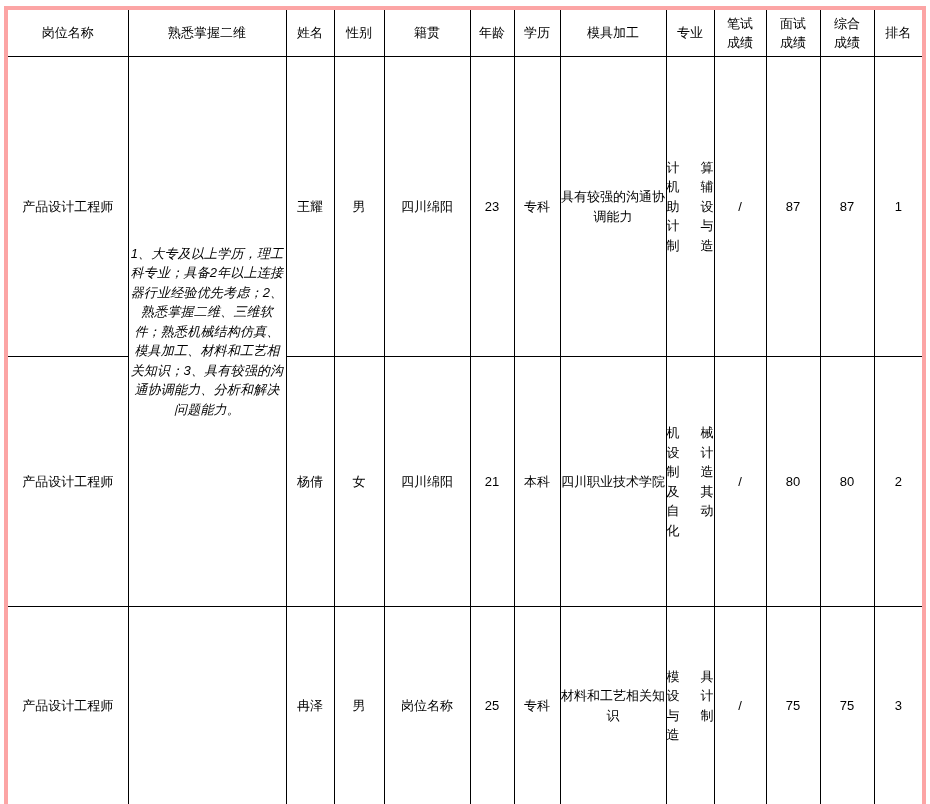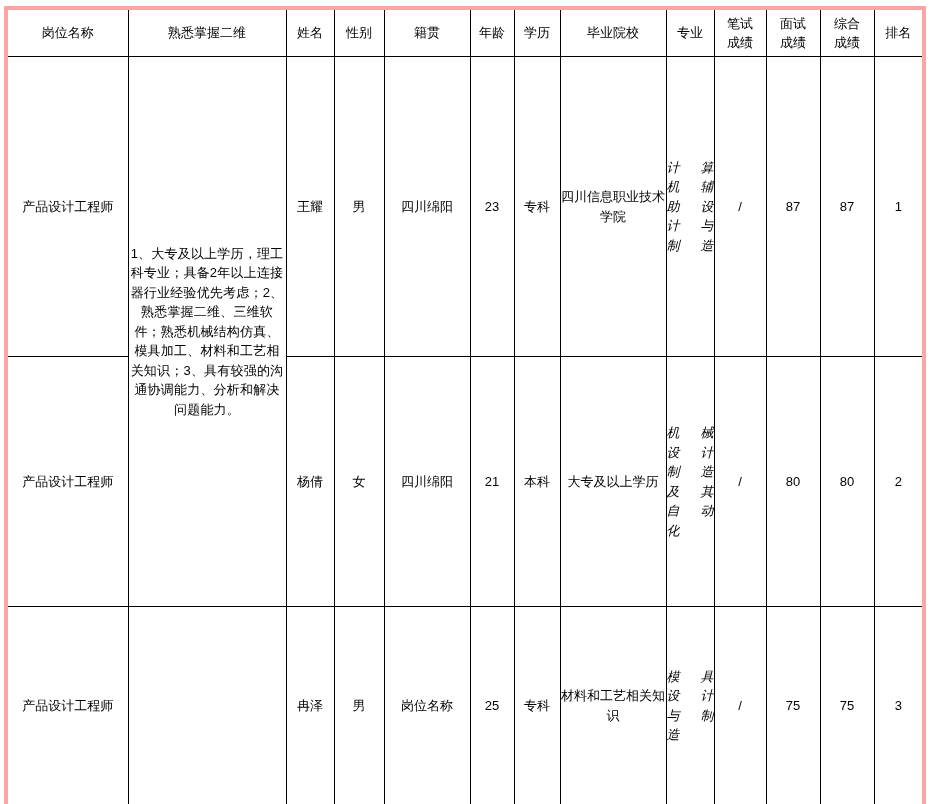--- a/index.html
+++ b/index.html
@@ -66,39 +66,39 @@
     text-align: left;
     padding-left: 6px;
     font-size: 13px;
   }
   .req-cell {
     text-align: left;
     padding: 4px 8px 4px 8px;
     font-size: 12.5px;
     line-height: 2.0;
     letter-spacing: 0.2px;
+    font-style: italic;
   }
   .school-cell {
     text-align: left;
     padding: 0 7px;
     font-size: 13px;
     line-height: 1.7;
   }
   .major-cell {
     font-size: 13px;
     line-height: 2.1;
     padding: 0 5px;
     text-align: justify;
     text-align-last: justify;
   }
   .major-cell span {
     display: block;
     text-align: justify;
     text-align-last: justify;
-    font-style: italic;
   }
   .row-tall { height: 300px; }
   .row-mid  { height: 250px; }
   .row-low  { height: 200px; }
   .num { font-size: 13px; }
 </style>
 </head>
 <body>
 
 <div class="page">
@@ -120,21 +120,21 @@
     </colgroup>
     <thead>
       <tr>
         <th>岗位名称</th>
         <th>熟悉掌握二维</th>
         <th>姓名</th>
         <th>性别</th>
         <th>籍贯</th>
         <th>年龄</th>
         <th>学历</th>
-        <th>毕业院校</th>
+        <th>模具加工</th>
         <th>专业</th>
         <th class="hdr-two-line">
           <div>笔试</div>
           <div>成绩</div>
         </th>
         <th class="hdr-two-line">
           <div>面试</div>
           <div>成绩</div>
         </th>
         <th class="hdr-two-line">
@@ -147,42 +147,42 @@
     <tbody>
 
       <tr class="row-tall">
         <td class="post-cell">产品设计工程师</td>
         <td class="req-cell" rowspan="2">1、大专及以上学历，理工科专业；具备2年以上连接器行业经验优先考虑；2、熟悉掌握二维、三维软件；熟悉机械结构仿真、模具加工、材料和工艺相关知识；3、具有较强的沟通协调能力、分析和解决问题能力。</td>
         <td>王耀</td>
         <td>男</td>
         <td>四川绵阳</td>
         <td class="num">23</td>
         <td>专科</td>
-        <td class="school-cell">四川信息职业技术学院</td>
+        <td class="school-cell">具有较强的沟通协调能力</td>
         <td class="major-cell">
           <span>计 算</span>
           <span>机 辅</span>
           <span>助 设</span>
           <span>计 与</span>
           <span>制 造</span>
         </td>
         <td>/</td>
         <td class="num">87</td>
         <td class="num">87</td>
         <td class="num">1</td>
       </tr>
 
       <tr class="row-mid">
         <td class="post-cell">产品设计工程师</td>
         <td>杨倩</td>
         <td>女</td>
         <td>四川绵阳</td>
         <td class="num">21</td>
         <td>本科</td>
-        <td class="school-cell">大专及以上学历</td>
+        <td class="school-cell">四川职业技术学院</td>
         <td class="major-cell">
           <span>机 械</span>
           <span>设 计</span>
           <span>制 造</span>
           <span>及 其</span>
           <span>自 动</span>
           <span>化</span>
         </td>
         <td>/</td>
         <td class="num">80</td>

